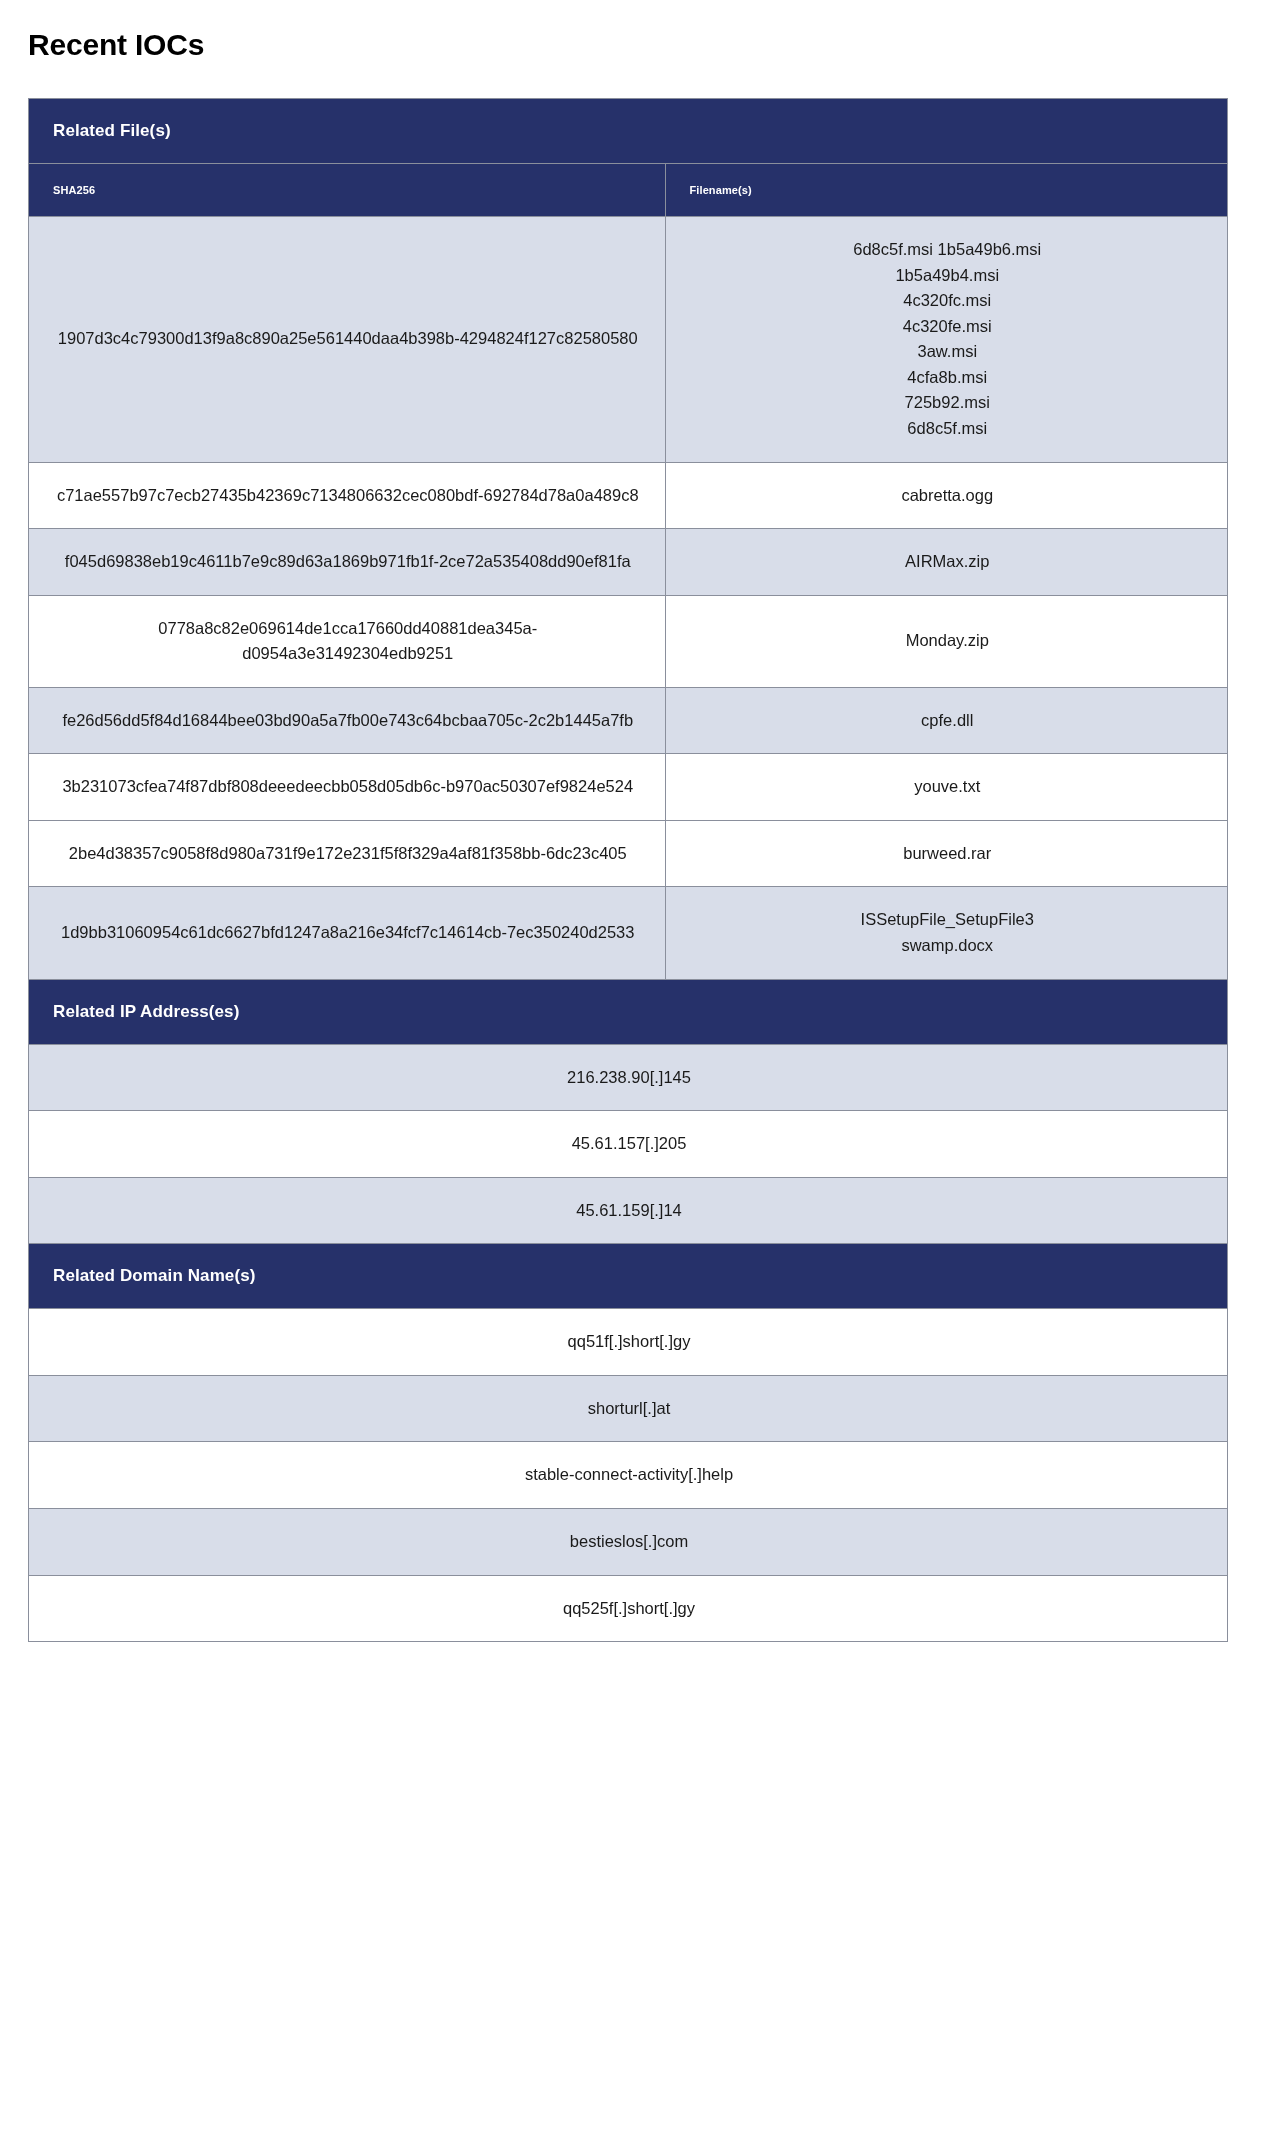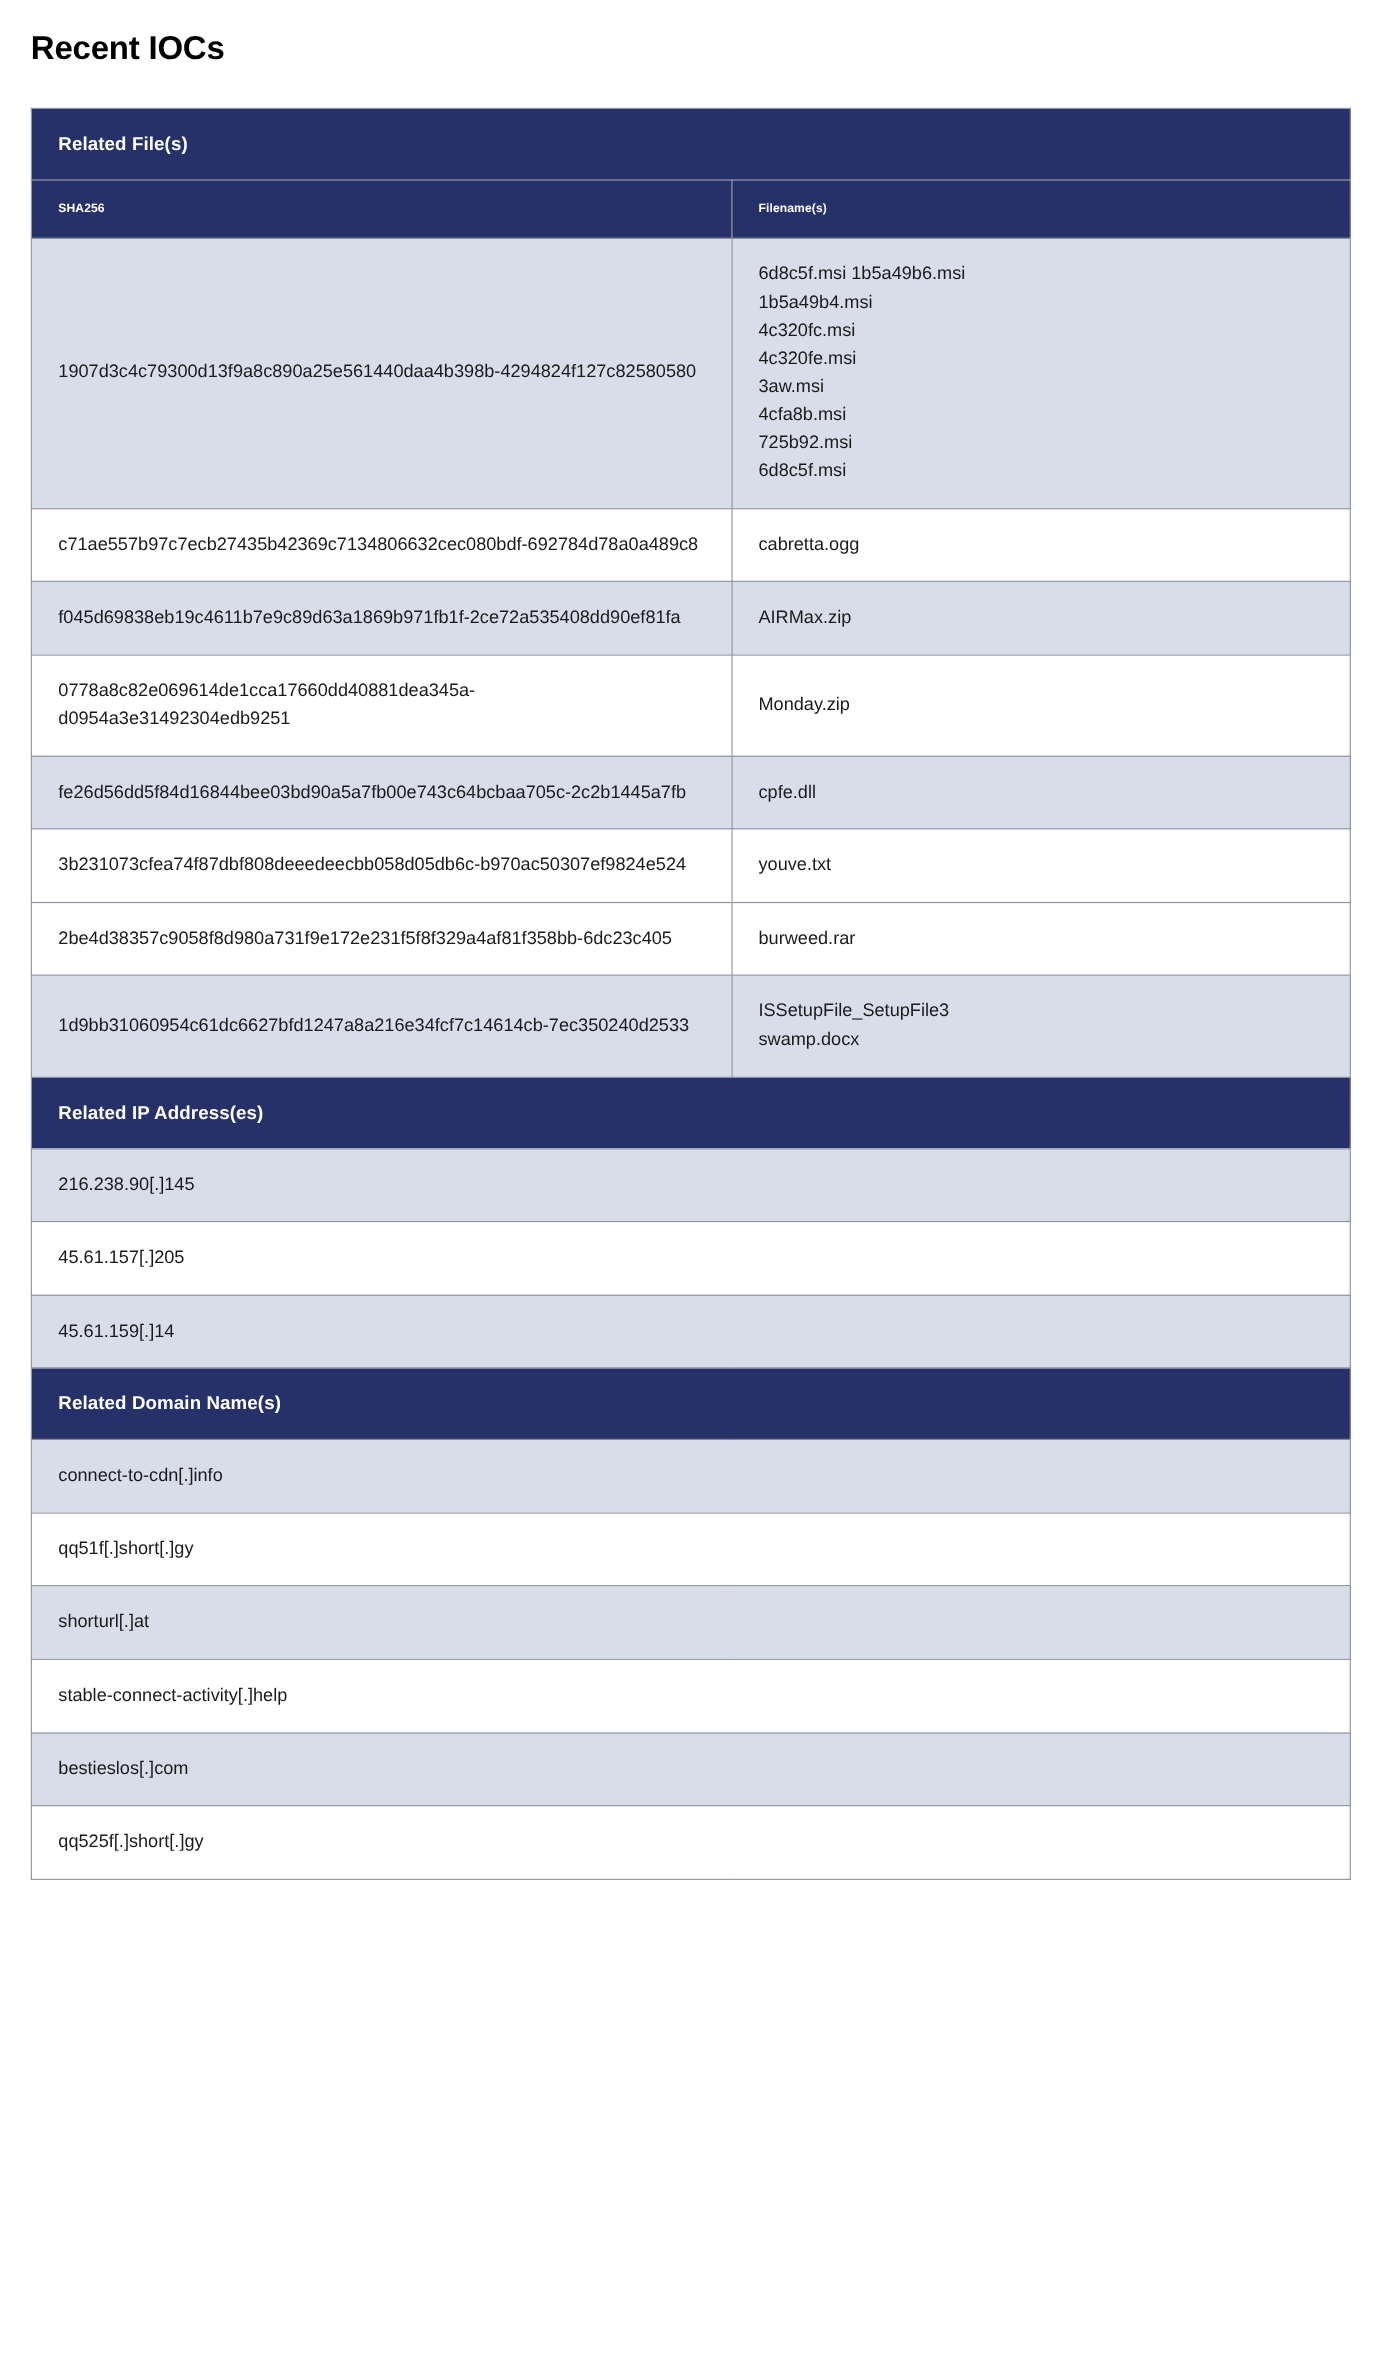--- a/index.html
+++ b/index.html
@@ -52,20 +52,21 @@
     font-weight: bold;
     padding: 20px 22px 20px 24px;
     letter-spacing: 0.1px;
   }
   .data-row td {
     font-size: 16.5px;
     line-height: 1.55;
     padding: 20px 22px 20px 24px;
     color: #1a1a1a;
     word-break: break-word;
+    text-align: center;
   }
   .shade td { background: #d8dde9; }
   .plain td { background: #ffffff; }
   .col-sha  { width: 636px; }
   .col-file { width: 562px; }
   .single td { font-size: 16.5px; padding: 20px 22px 20px 24px; }
   .multiline { white-space: pre-line; }
 </style>
 </head>
 <body>
@@ -140,23 +141,20 @@
       <tr class="data-row single plain">
         <td colspan="2">45.61.157[.]205</td>
       </tr>
       <tr class="data-row single shade">
         <td colspan="2">45.61.159[.]14</td>
       </tr>
 
       <tr class="section-head">
         <td colspan="2">Related Domain Name(s)</td>
       </tr>
-      <tr class="data-row single shade">
-        <td colspan="2">connect-to-cdn[.]info</td>
-      </tr>
       <tr class="data-row single plain">
         <td colspan="2">qq51f[.]short[.]gy</td>
       </tr>
       <tr class="data-row single shade">
         <td colspan="2">shorturl[.]at</td>
       </tr>
       <tr class="data-row single plain">
         <td colspan="2">stable-connect-activity[.]help</td>
       </tr>
       <tr class="data-row single shade">

